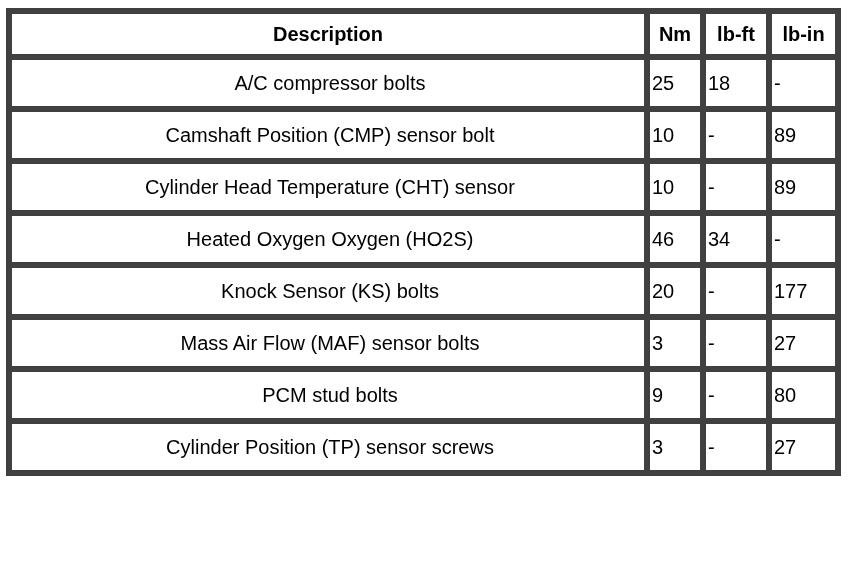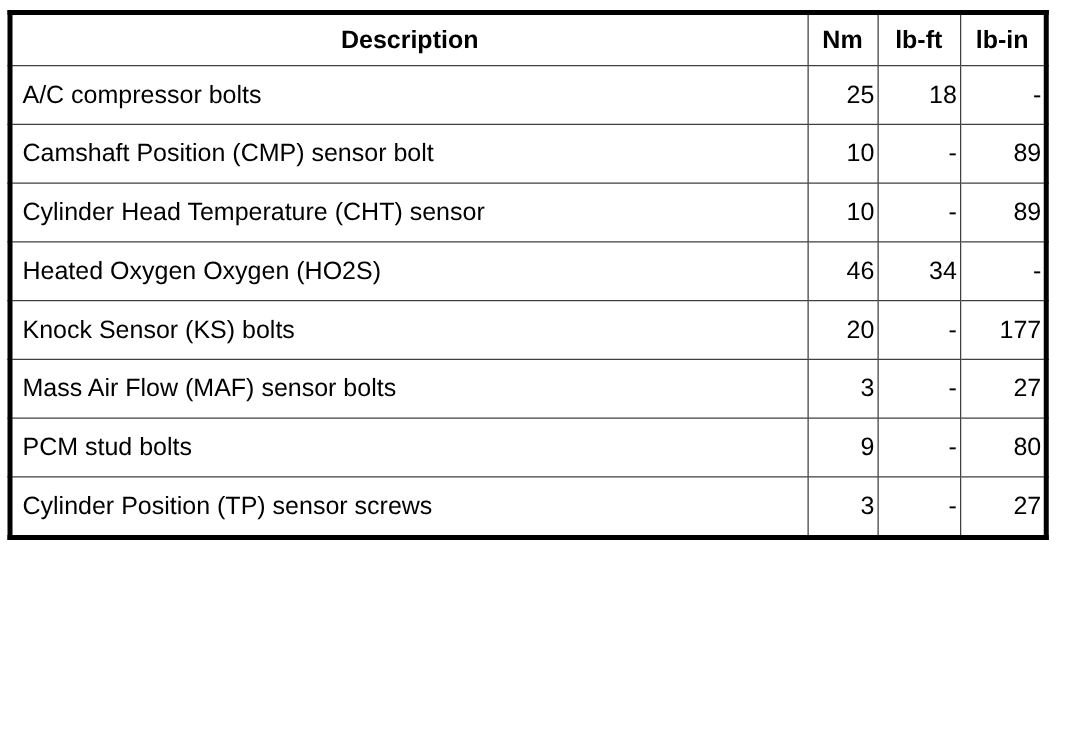--- a/index.html
+++ b/index.html
@@ -18,43 +18,43 @@
     position: absolute;
     left: 6px;
     top: 8px;
     width: 829px;
     border-collapse: collapse;
     table-layout: fixed;
     border: 4px solid #000000;
   }
   .spec-table th,
   .spec-table td {
-    border: 1px solid #404040;
+    border: 6px solid #404040;
     font-size: 20px;
     line-height: 1.1;
     overflow: hidden;
     white-space: nowrap;
   }
   .spec-table th {
     font-weight: bold;
     text-align: center;
     height: 40px;
     padding: 0 2px;
   }
   .spec-table td {
     height: 46px;
     padding: 0 2px;
   }
   .spec-table td.desc {
-    text-align: left;
+    text-align: center;
     padding-left: 8px;
     padding-right: 4px;
   }
   .spec-table td.num {
-    text-align: right;
+    text-align: left;
   }
 </style>
 </head>
 <body>
 
 <table class="spec-table">
   <colgroup>
     <col style="width: 638px;">
     <col style="width: 56px;">
     <col style="width: 66px;">

